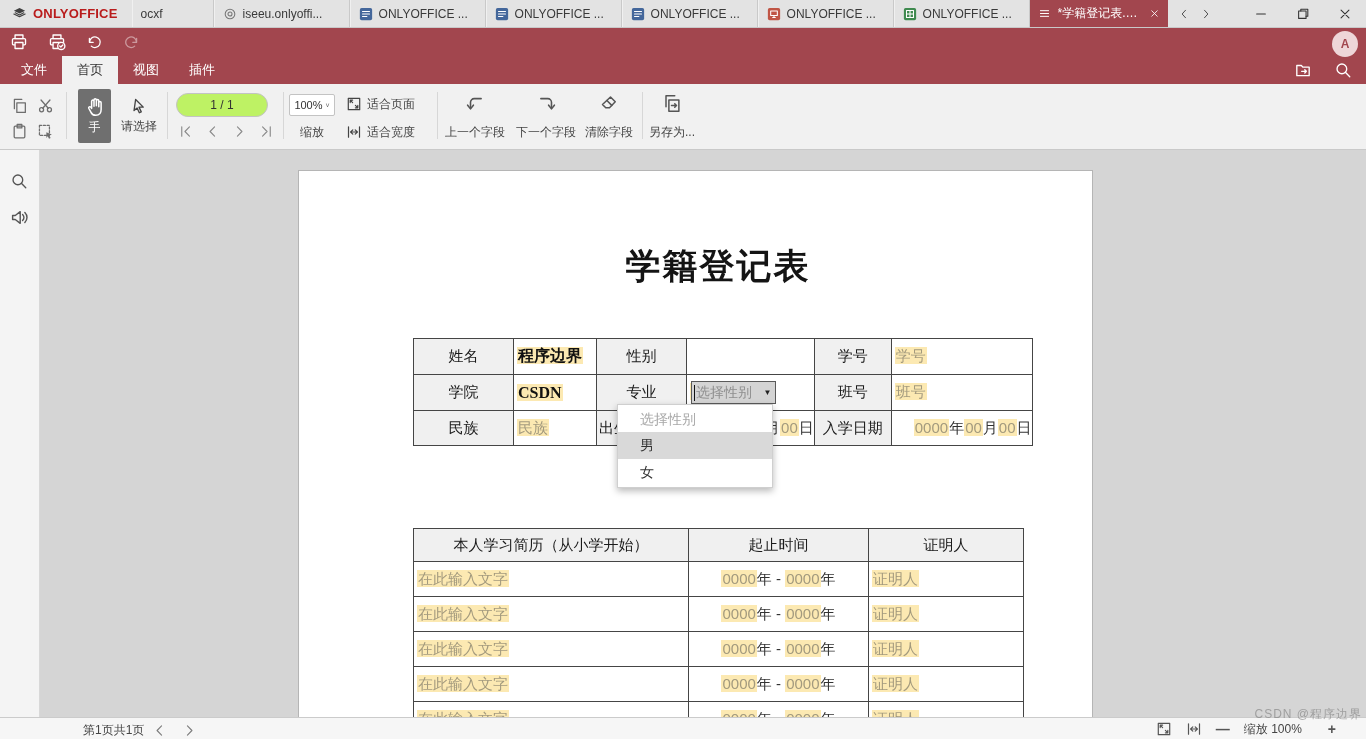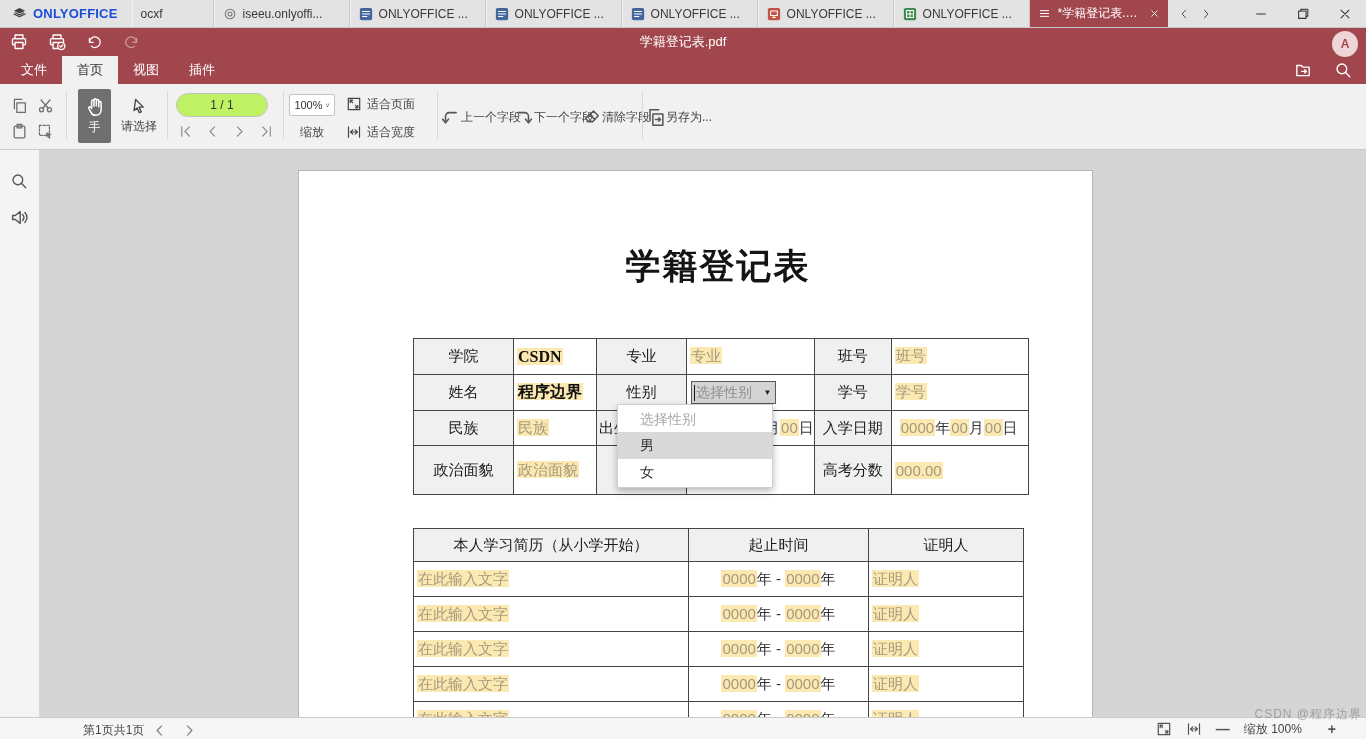--- a/index.html
+++ b/index.html
@@ -3,21 +3,21 @@
 <meta charset="utf-8">
 <style>
   *{box-sizing:border-box;margin:0;padding:0}
   html,body{width:1366px;height:739px;overflow:hidden}
   body{font-family:"Liberation Sans","DejaVu Sans",sans-serif;font-size:12px;color:#333;background:#d5d5d5;position:relative}
   .ic{display:inline-flex;align-items:center;justify-content:center}
   .ic svg{display:block}
 
   
   #titlebar{position:absolute;left:0;top:0;width:1366px;height:28px;background:#e3e3e3;display:flex;align-items:stretch;border-bottom:1px solid #c9c9c9}
-  .logo{display:flex;align-items:center;gap:6px;padding:0 14px 0 12px;font-weight:bold;font-size:13px;color:#1d4ed8;letter-spacing:.2px}
+  .logo{display:flex;align-items:center;gap:6px;padding:0 14px 0 12px;font-weight:bold;font-size:13px;color:#b91c1c;letter-spacing:.2px}
   #tabs-holder{display:flex;align-items:stretch}
   .btab{display:flex;align-items:center;gap:6px;width:136px;padding:0 8px;border-right:1px solid #c9c9c9;border-left:1px solid #f0f0f0;color:#3a3a3a;font-size:12px;overflow:hidden;white-space:nowrap}
   .btab:first-child{width:82px}
   .btab-label{overflow:hidden;text-overflow:ellipsis}
   .active-tab{display:flex;align-items:center;gap:7px;width:138px;padding:0 8px;background:#a2464e;color:#fff;font-size:12px;white-space:nowrap}
   .tabnav{display:flex;align-items:center;gap:10px;padding:0 10px;color:#3c3c3c}
   .winbtns{margin-left:auto;display:flex;align-items:stretch}
   .winbtn{width:42px;display:flex;align-items:center;justify-content:center;color:#333}
 
   
@@ -36,21 +36,21 @@
   .rsep{position:absolute;top:8px;bottom:10px;width:1px;background:#d7d7d7}
   #clip-grid{position:absolute;left:8px;top:10px;display:grid;grid-template-columns:22px 22px;grid-template-rows:22px 22px;gap:4px;color:#6e6e6e}
   .hand-btn{position:absolute;left:78px;top:5px;width:33px;height:54px;background:#6f6f6f;border-radius:2px;color:#fff;display:flex;flex-direction:column;align-items:center;justify-content:center;gap:2px;font-size:12px}
   .sel-btn{position:absolute;left:115px;top:5px;width:48px;height:54px;display:flex;flex-direction:column;align-items:center;justify-content:center;gap:3px;color:#444;font-size:12px}
   .page-box{position:absolute;left:176px;top:9px;width:92px;height:24px;background:#bef264;border:1px solid #c3c3c3;border-radius:12px;text-align:center;line-height:22px;font-size:12px;color:#333}
   .page-nav{position:absolute;left:178px;top:40px;display:flex;gap:12px;color:#8a8a8a}
   .zoom-box{position:absolute;left:289px;top:10px;width:46px;height:22px;background:#fff;border:1px solid #c3c3c3;border-radius:2px;font-size:11px;color:#333;display:flex;align-items:center;justify-content:center;gap:3px}
   .zoom-caret{font-size:7px;color:#666}
   .zoom-lbl{position:absolute;left:289px;top:40px;width:46px;text-align:center;color:#444}
   .fit-btn{position:absolute;left:346px;height:22px;display:flex;align-items:center;gap:5px;color:#444;font-size:12px}
-  .vbtn{position:absolute;top:7px;height:52px;display:flex;flex-direction:row;align-items:center;justify-content:space-between;padding:2px 0;color:#444;font-size:12px;white-space:nowrap}
+  .vbtn{position:absolute;top:7px;height:52px;display:flex;flex-direction:column;align-items:center;justify-content:space-between;padding:2px 0;color:#444;font-size:12px;white-space:nowrap}
   .vbtn .ic{color:#555}
 
   
   #sidebar{position:absolute;left:0;top:150px;width:40px;height:567px;background:#f4f4f4;border-right:1px solid #d8d8d8}
   #sidebar .ic{position:absolute;left:10px;color:#555}
 
   
   #docarea{position:absolute;left:41px;top:150px;width:1325px;height:567px;background:#d5d5d5;overflow:hidden}
   #page{position:absolute;left:257px;top:20px;width:795px;height:600px;background:#fff;border:1px solid #b5b5b5}
   .pdf-title{position:absolute;left:114px;top:72px;width:610px;text-align:center;font-size:35px;font-weight:800;color:#141414;letter-spacing:2px}
@@ -226,21 +226,20 @@
           <path d="M3.2 4.2v3.6h3.6"></path>
           <path d="M3.4 7.8a5 5 0 1 1 1.6 3.6"></path>
         </svg>
       </span>
     <span class="ic" style="opacity:.45">
         <svg width="17" height="17" viewBox="0 0 16 16" fill="none" stroke="currentColor" stroke-width="1.2" stroke-linecap="round" stroke-linejoin="round">
           <path d="M12.8 4.2v3.6H9.2"></path>
           <path d="M12.6 7.8a5 5 0 1 0-1.6 3.6"></path>
         </svg>
       </span>
-    <div class="doc-title">学籍登记表.pdf</div>
     <div class="avatar">A</div>
   </div>
   <div class="red-row2">
     <div class="mtab">文件</div>
     <div class="mtab active">首页</div>
     <div class="mtab">视图</div>
     <div class="mtab">插件</div>
     <div class="red-right">
       <span class="ic">
           <svg width="18" height="18" viewBox="0 0 16 16" fill="none" stroke="currentColor" stroke-width="1.2" stroke-linecap="round" stroke-linejoin="round">
@@ -418,50 +417,42 @@
       <colgroup>
           <col style="width: 100px;">
           <col style="width: 83px;">
           <col style="width: 90px;">
           <col style="width: 123px;">
           <col style="width: 77px;">
           <col style="width: 137px;">
         </colgroup>
       <tbody>
           <tr style="height: 36px;">
+            <td class="lbl">姓名</td>
+            <td class="val"><span class="hl filled">程序边界</span></td>
+            <td class="lbl">性别</td>
+            <td class="val"></td>
+            <td class="lbl">学号</td>
+            <td class="val"><span class="hl ph">学号</span></td>
+          </tr>
+          <tr style="height: 36px;">
             <td class="lbl">学院</td>
             <td class="val"><span class="hl filled">CSDN</span></td>
             <td class="lbl">专业</td>
             <td class="val"><span class="hl ph">专业</span></td>
             <td class="lbl">班号</td>
             <td class="val"><span class="hl ph">班号</span></td>
           </tr>
-          <tr style="height: 36px;">
-            <td class="lbl">姓名</td>
-            <td class="val"><span class="hl filled">程序边界</span></td>
-            <td class="lbl">性别</td>
-            <td class="val"></td>
-            <td class="lbl">学号</td>
-            <td class="val"><span class="hl ph">学号</span></td>
-          </tr>
           <tr style="height: 35px;">
             <td class="lbl">民族</td>
             <td class="val"><span class="hl ph">民族</span></td>
             <td class="lbl left">出生日期</td>
             <td class="val" style="padding-left: 9px;"><span class="hl ph">0000</span><span>年</span><span class="hl ph">00</span><span>月</span><span class="hl ph">00</span><span>日</span></td>
             <td class="lbl">入学日期</td>
-            <td class="val" style="padding-left: 8px; margin-left: 16px;"><span class="hl ph">0000</span><span>年</span><span class="hl ph">00</span><span>月</span><span class="hl ph">00</span><span>日</span></td>
-          </tr>
-          <tr style="height: 49px;">
-            <td class="lbl">政治面貌</td>
-            <td class="val"><span class="hl ph">政治面貌</span></td>
-            <td class="lbl"></td>
-            <td class="val"></td>
-            <td class="lbl">高考分数</td>
-            <td class="val"><span class="hl ph">000.00</span></td>
+            <td class="val" style="padding-left: 22px; margin-left: 16px;"><span class="hl ph">0000</span><span>年</span><span class="hl ph">00</span><span>月</span><span class="hl ph">00</span><span>日</span></td>
           </tr>
         </tbody>
     </table>
 
     <div class="combo">
       <span class="combo-cursor"></span>
       <span class="combo-text">选择性别</span>
       <span class="combo-caret">▼</span>
     </div>
     <div class="dd-panel">

